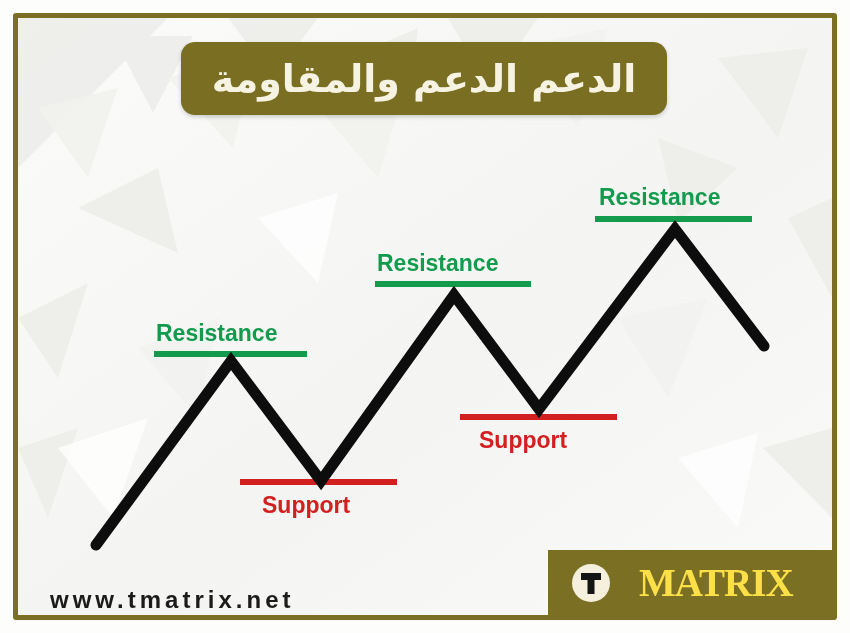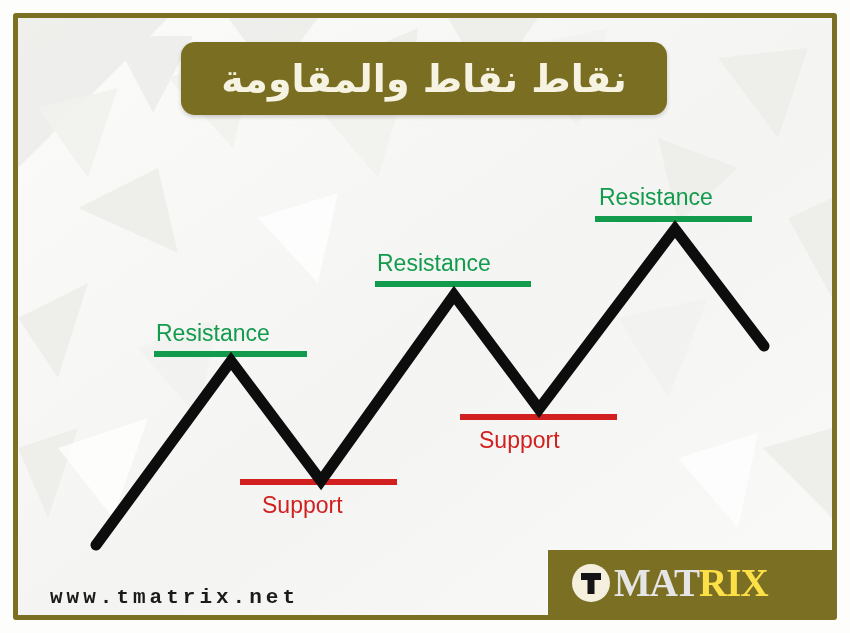--- a/index.html
+++ b/index.html
@@ -71,37 +71,37 @@
     top: 0;
     width: 814px;
     height: 597px;
   }
   #chart-svg { position:absolute; left:0; top:0; width:814px; height:597px; }
 
   
   .level-label {
     position: absolute;
     font-size: 23px;
-    font-weight: normal;
+    font-weight: bold;
     white-space: nowrap;
     font-family: "Liberation Sans", sans-serif;
   }
   .level-label.resistance { color: #139b4d; }
   .level-label.support    { color: #d21f1f; }
 
   
   #site-url {
     position: absolute;
     left: 32px;
     top: 568px;
-    font-size: 21px;
+    font-size: 24px;
     font-weight: bold;
     color: #1b1b1b;
     letter-spacing: 4px;
-    font-family: Liberation Mono, monospace;
+    font-family: Liberation Sans, sans-serif;
   }
 
   
   #logo-box {
     position: absolute;
     right: 0px;
     top: 532px;
     width: 284px;
     height: 65px;
     background: #7a6f22;
@@ -123,21 +123,21 @@
     justify-content: center;
   }
   #logo-mark svg { display:block; }
   #logo-word {
     font-family: "Liberation Serif", "DejaVu Serif", serif;
     font-size: 39px;
     font-weight: bold;
     line-height: 1;
     letter-spacing: -1px;
   }
-  .logo-mat { color: #e5e5e5; }
+  .logo-mat { color: #fde047; margin-left: 25px; }
   .logo-rix { color: #fde047; }
 </style>
 </head>
 <body>
 
 <div id="root">
 
   <div id="frame">
 
     <div id="bg-pattern">
@@ -197,21 +197,21 @@
       <div id="level-labels">
           <div class="level-label resistance" style="left: 138px; top: 302px; color: rgb(19, 155, 77);">Resistance</div>
           <div class="level-label support" style="left: 244px; top: 474px; color: rgb(210, 31, 31);">Support</div>
           <div class="level-label resistance" style="left: 359px; top: 232px; color: rgb(19, 155, 77);">Resistance</div>
           <div class="level-label support" style="left: 461px; top: 409px; color: rgb(210, 31, 31);">Support</div>
           <div class="level-label resistance" style="left: 581px; top: 166px; color: rgb(19, 155, 77);">Resistance</div>
         </div>
     </div>
 
     <div id="title-pill">
-      <span id="title-text">نقاط نقاط والمقاومة</span>
+      <span id="title-text">الدعم الدعم والمقاومة</span>
     </div>
 
     <div id="site-url">www.tmatrix.net</div>
 
     <div id="logo-box">
       <span id="logo-mark">
         <svg width="30" height="30" viewBox="0 0 30 30">
           <path d="M5 5 H25 V12 H18.5 V26 H11.5 V12 H5 Z" fill="#141414"></path>
         </svg>
       </span>

